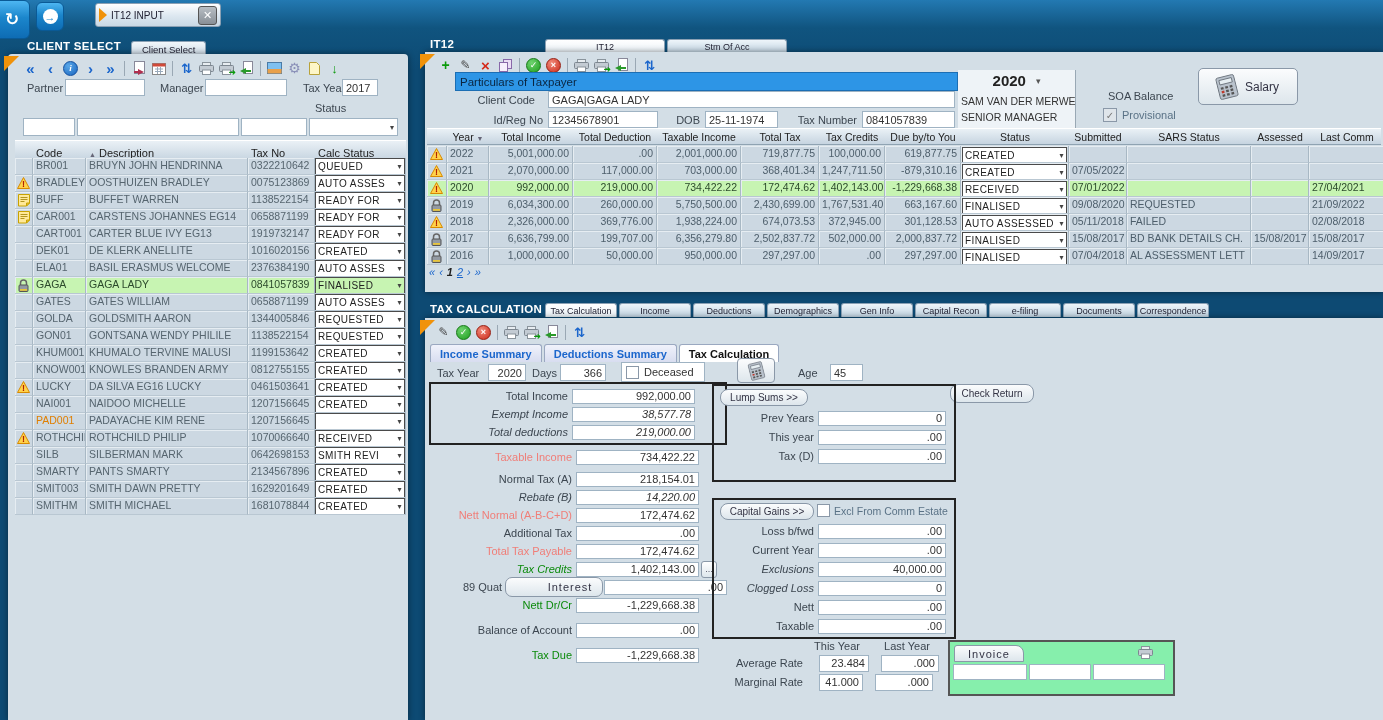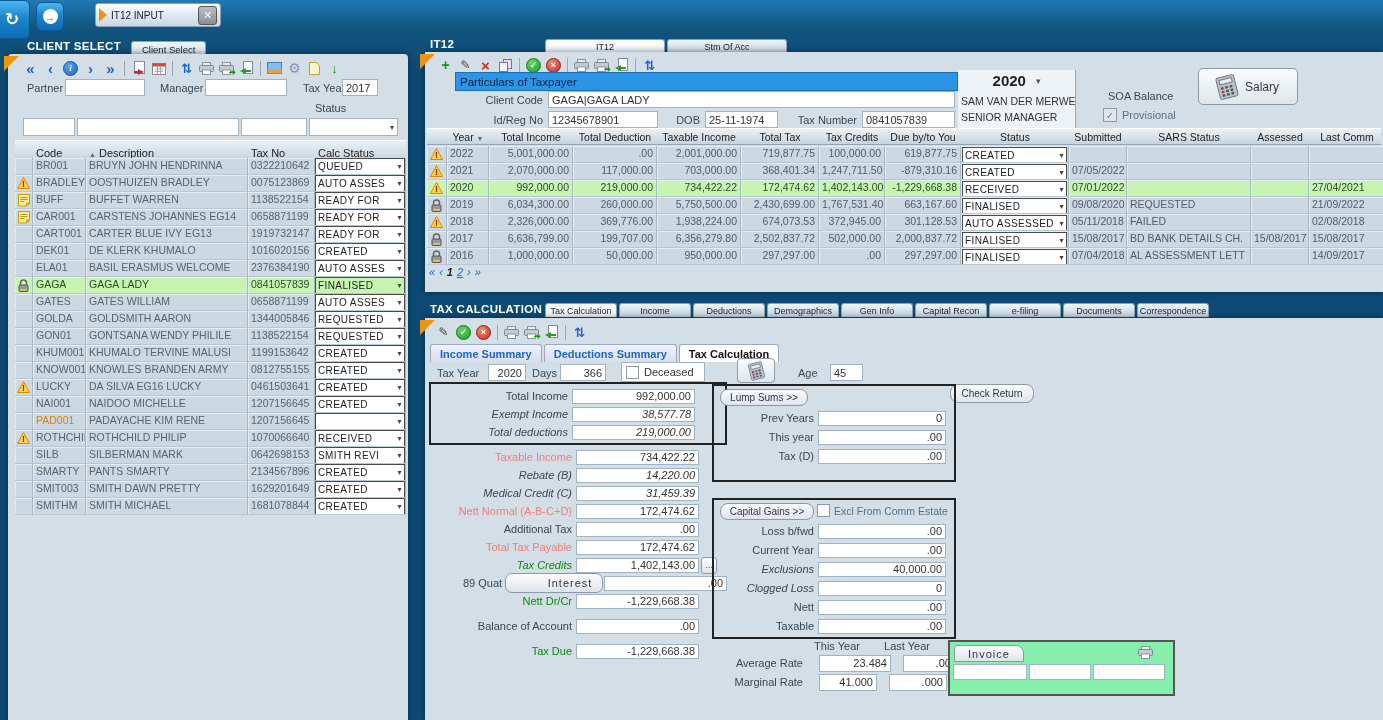--- a/index.html
+++ b/index.html
@@ -298,21 +298,21 @@
         <div class="c" style="padding: 0px;">
           <div class="sselect">
             <span>READY FOR</span>
             <span class="ddarr">▾</span>
           </div>
         </div>
       </div>
       <div class="crow">
         <div class="c ico"></div>
         <div class="c">DEK01</div>
-        <div class="c">DE KLERK KHUMALO</div>
+        <div class="c">DE KLERK ANELLITE</div>
         <div class="c">1016020156</div>
         <div class="c" style="padding: 0px;">
           <div class="sselect">
             <span>CREATED</span>
             <span class="ddarr">▾</span>
           </div>
         </div>
       </div>
       <div class="crow">
         <div class="c ico"></div>
@@ -569,21 +569,21 @@
         </svg>
       </span>
       <span class="tsep"></span>
       <span class="ticon">
         <span style="color:#1b66cc;font-weight:bold;font-size:13px;">⇅</span>
       </span>
     </div>
 
   <div class="abs" style="left:30px;top:20px;width:497px;height:17px;background:#2d95e6;border:1px solid #1b6eb4;color:#0a2540;font-size:11.5px;padding-left:4px;display:flex;align-items:center;">Particulars of Taxpayer</div>
 
-  <div class="flabel abs" style="left:30px;top:42px;width:88px;">Client Code</div>
+  <div class="flabel abs" style="left:22px;top:42px;width:88px;">Client Code</div>
   <div class="tb abs" style="left:123px;top:39px;width:407px;">
       <span>GAGA|GAGA LADY</span>
     </div>
   <div class="flabel abs" style="left:30px;top:62px;width:88px;">Id/Reg No</div>
   <div class="tb abs" style="left:123px;top:59px;width:110px;">
       <span>12345678901</span>
     </div>
   <div class="flabel abs" style="left:245px;top:62px;width:30px;">DOB</div>
   <div class="tb abs" style="left:280px;top:59px;width:73px;">
       <span>25-11-1974</span>
@@ -946,27 +946,27 @@
         </div>
         <div class="frow">
           <div class="flabel ital">Total deductions</div>
           <div class="tb num fval ital">219,000.00</div>
         </div>
       </div>
       <div class="frow mt4">
         <div class="flabel lred">Taxable Income</div>
         <div class="tb num fval">734,422.22</div>
       </div>
+      <div class="frow mt6">
+        <div class="flabel">Normal Tax (A)</div>
+        <div class="tb num fval">218,154.01</div>
+      </div>
       <div class="frow">
         <div class="flabel ital">Rebate (B)</div>
         <div class="tb num fval ital">14,220.00</div>
-      </div>
-      <div class="frow">
-        <div class="flabel ital">Medical Credit (C)</div>
-        <div class="tb num fval ital">31,459.39</div>
       </div>
       <div class="frow">
         <div class="flabel lred">Nett Normal (A-B-C+D)</div>
         <div class="tb num fval">172,474.62</div>
       </div>
       <div class="frow">
         <div class="flabel">Additional Tax</div>
         <div class="tb num fval">.00</div>
       </div>
       <div class="frow">
@@ -1051,26 +1051,26 @@
           <div class="tb num fval">.00</div>
         </div>
       </div>
   </div>
 
   <div class="abs" style="left:383px;top:322px;width:58px;text-align:center;color:#3c4650;" id="rate-h1">This Year</div>
   <div class="abs" style="left:453px;top:322px;width:58px;text-align:center;color:#3c4650;" id="rate-h2">Last Year</div>
   <div class="abs" style="left:290px;top:334px;" id="rate-rows">
       <div class="brow" style="gap: 12px;">
         <div class="flabel" style="width: 88px; flex: 0 0 auto;">Average Rate</div>
-        <div class="tb num" style="width: 72px;">23.484</div>
+        <div class="tb num" style="width: 50px;">23.484</div>
         <div class="tb num" style="width: 58px;">.000</div>
       </div>
       <div class="brow" style="gap: 12px;">
         <div class="flabel" style="width: 88px; flex: 0 0 auto;">Marginal Rate</div>
-        <div class="tb num" style="width: 58px;">41.000</div>
+        <div class="tb num" style="width: 44px;">41.000</div>
         <div class="tb num" style="width: 58px;">.000</div>
       </div>
     </div>
 
   <div class="abs" style="left:523px;top:322px;width:223px;height:52px;border:2px solid #555;background:#86efac;">
     <div class="btn abs" style="left:4px;top:3px;width:68px;height:15px;border-radius:3px 8px 0 0;font-size:11px;letter-spacing:1px;">
         <span>Invoice</span>
       </div>
     <span class="abs" style="left:188px;top:4px;" id="inv-print">
         <svg width="15" height="13" viewBox="0 0 15 13">

